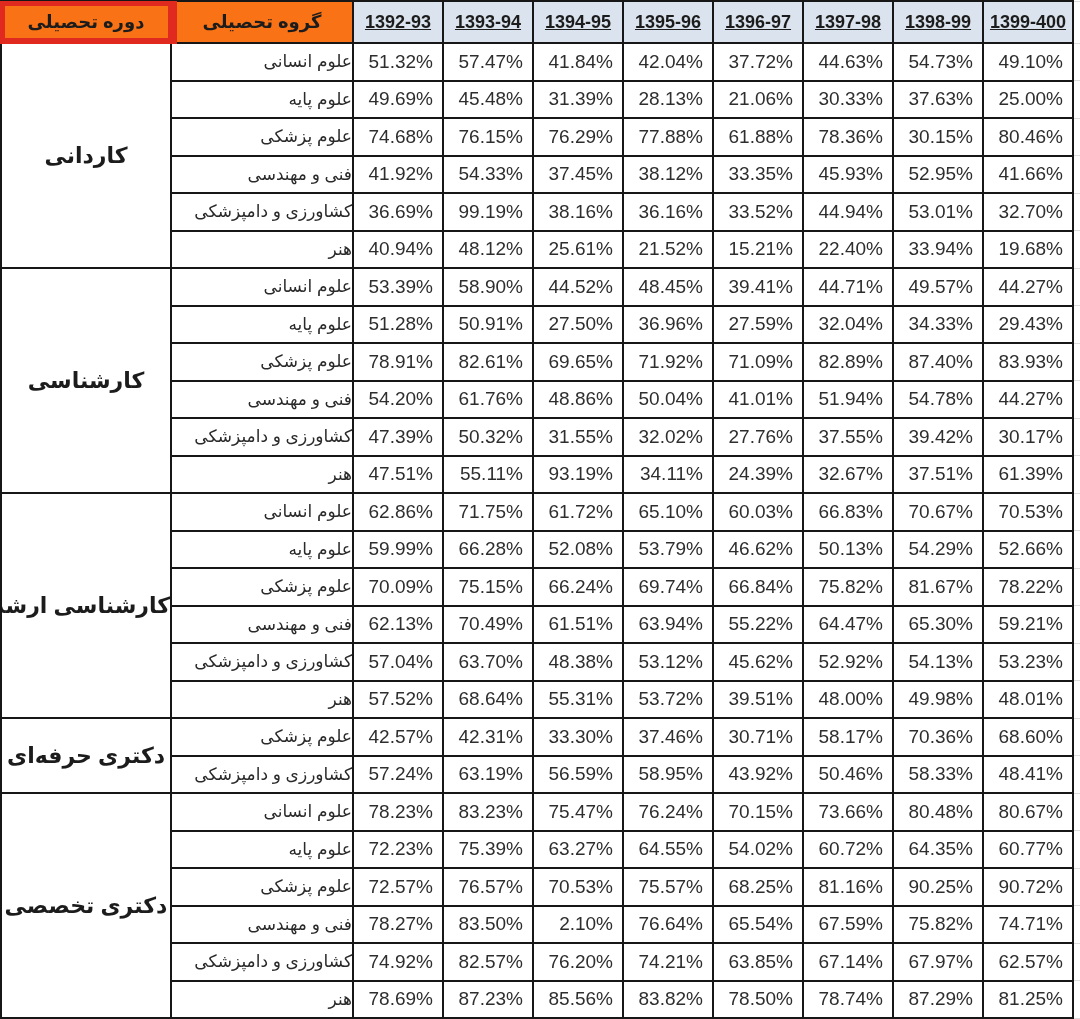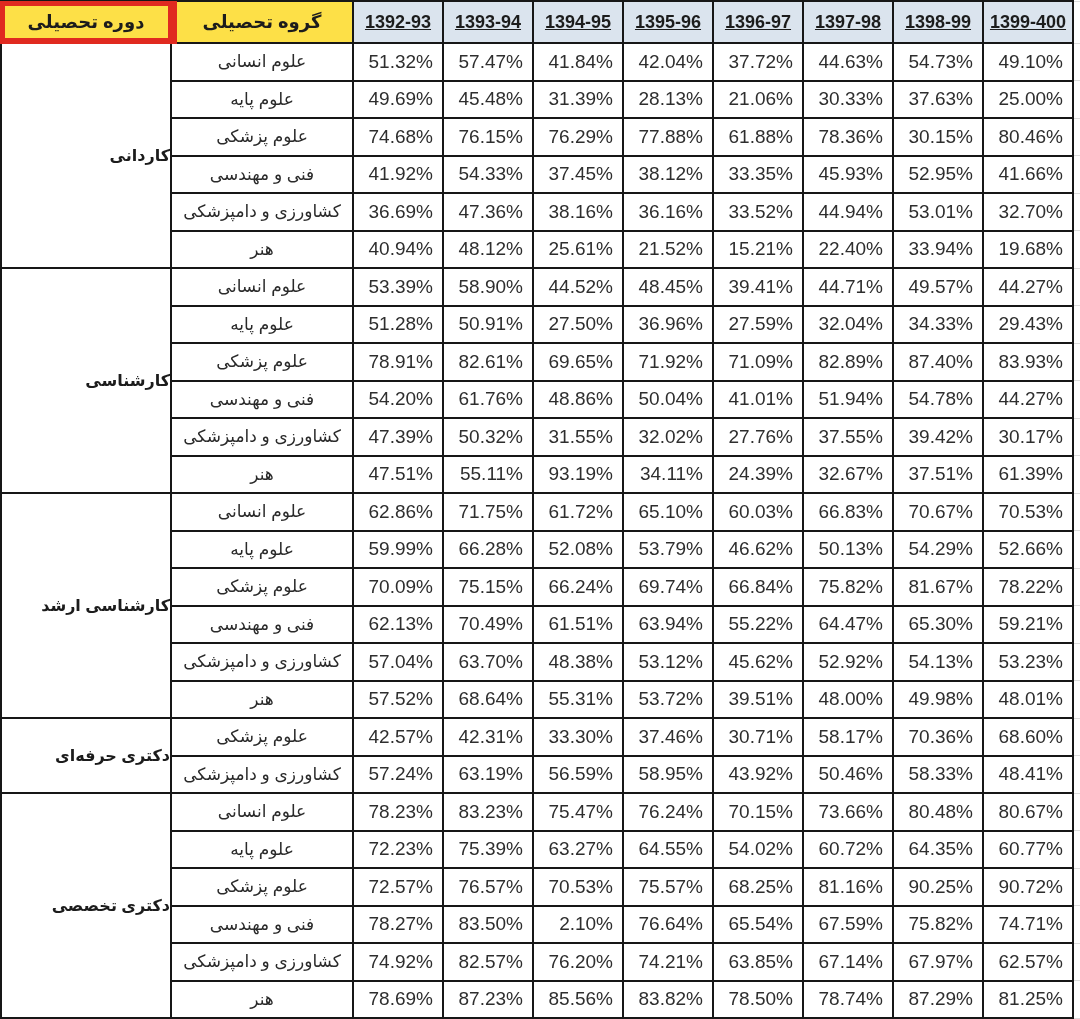--- a/index.html
+++ b/index.html
@@ -36,40 +36,40 @@
     font-weight: bold;
     color: #1c1c1c;
   }
   .year-head {
     background: #dbe4ee;
     text-align: center;
     letter-spacing: 0px;
     text-decoration: underline;
   }
   .label-head {
-    background: #fde047;
+    background: #f97316;
     text-align: center;
     direction: rtl;
     font-size: 18px;
   }
   
   .data-row td {
     height: 35.5px;
   }
   .period-cell {
     background: #ffffff;
-    text-align: right;
+    text-align: center;
     direction: rtl;
     font-weight: bold;
-    font-size: 16px;
+    font-size: 22px;
     color: #1c1c1c;
   }
   .group-cell {
     background: #ffffff;
-    text-align: center;
+    text-align: right;
     direction: rtl;
     font-size: 17px;
     color: #2a2a2a;
   }
   .value-cell {
     background: #ffffff;
     text-align: right;
     padding-right: 9px;
     font-size: 19px;
     color: #2e2e2e;
@@ -189,21 +189,21 @@
           <td class="grid value-cell">38.12%</td>
           <td class="grid value-cell">33.35%</td>
           <td class="grid value-cell">45.93%</td>
           <td class="grid value-cell">52.95%</td>
           <td class="grid value-cell">41.66%</td>
           <td class="sliver-cell"></td>
         </tr>
         <tr class="data-row">
           <td class="grid group-cell">کشاورزی و دامپزشکی</td>
           <td class="grid value-cell">36.69%</td>
-          <td class="grid value-cell">47.36%</td>
+          <td class="grid value-cell">99.19%</td>
           <td class="grid value-cell">38.16%</td>
           <td class="grid value-cell">36.16%</td>
           <td class="grid value-cell">33.52%</td>
           <td class="grid value-cell">44.94%</td>
           <td class="grid value-cell">53.01%</td>
           <td class="grid value-cell">32.70%</td>
           <td class="sliver-cell"></td>
         </tr>
         <tr class="data-row">
           <td class="grid group-cell">هنر</td>

